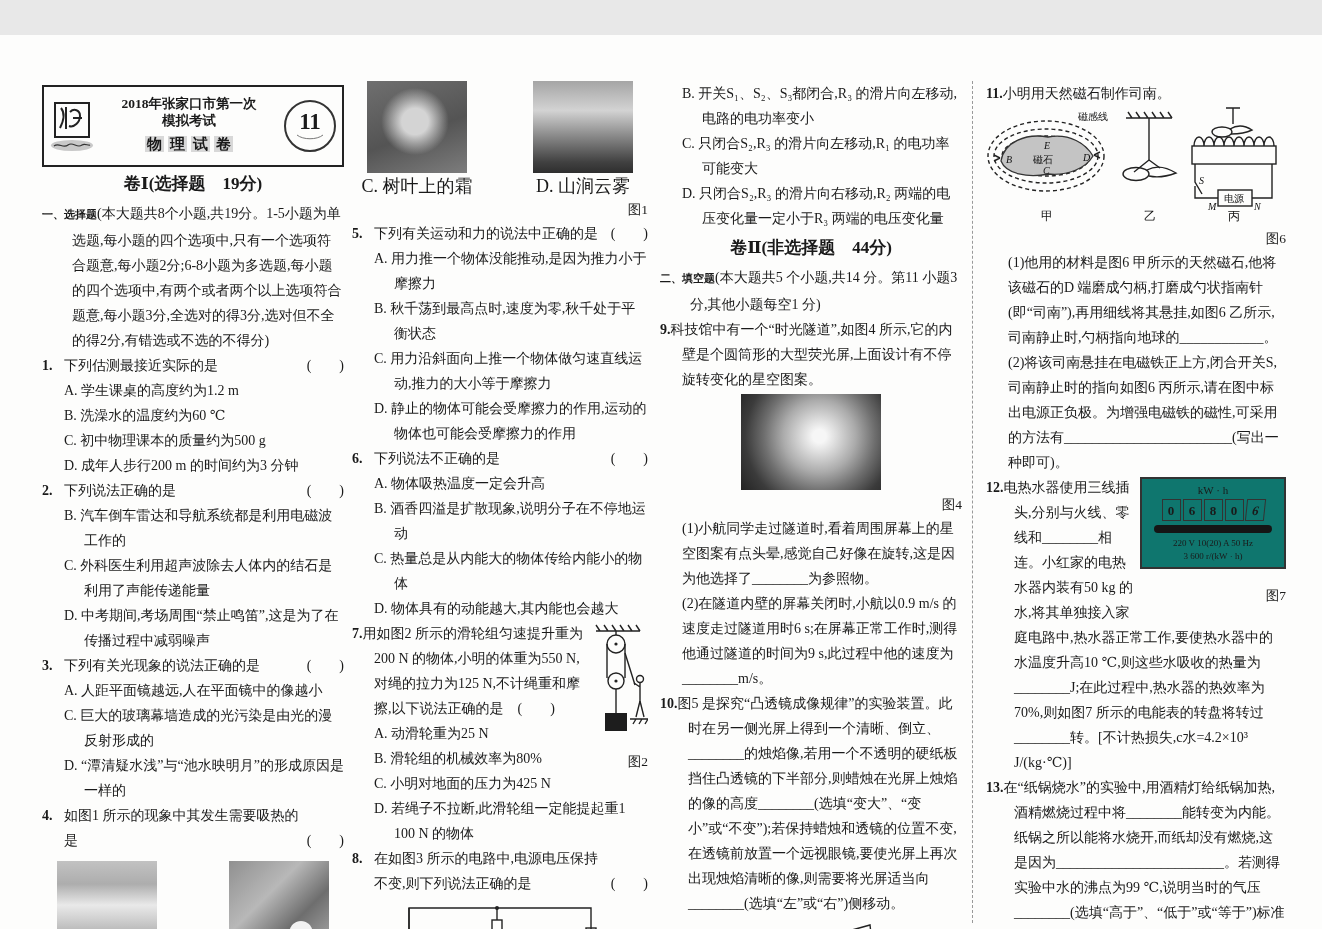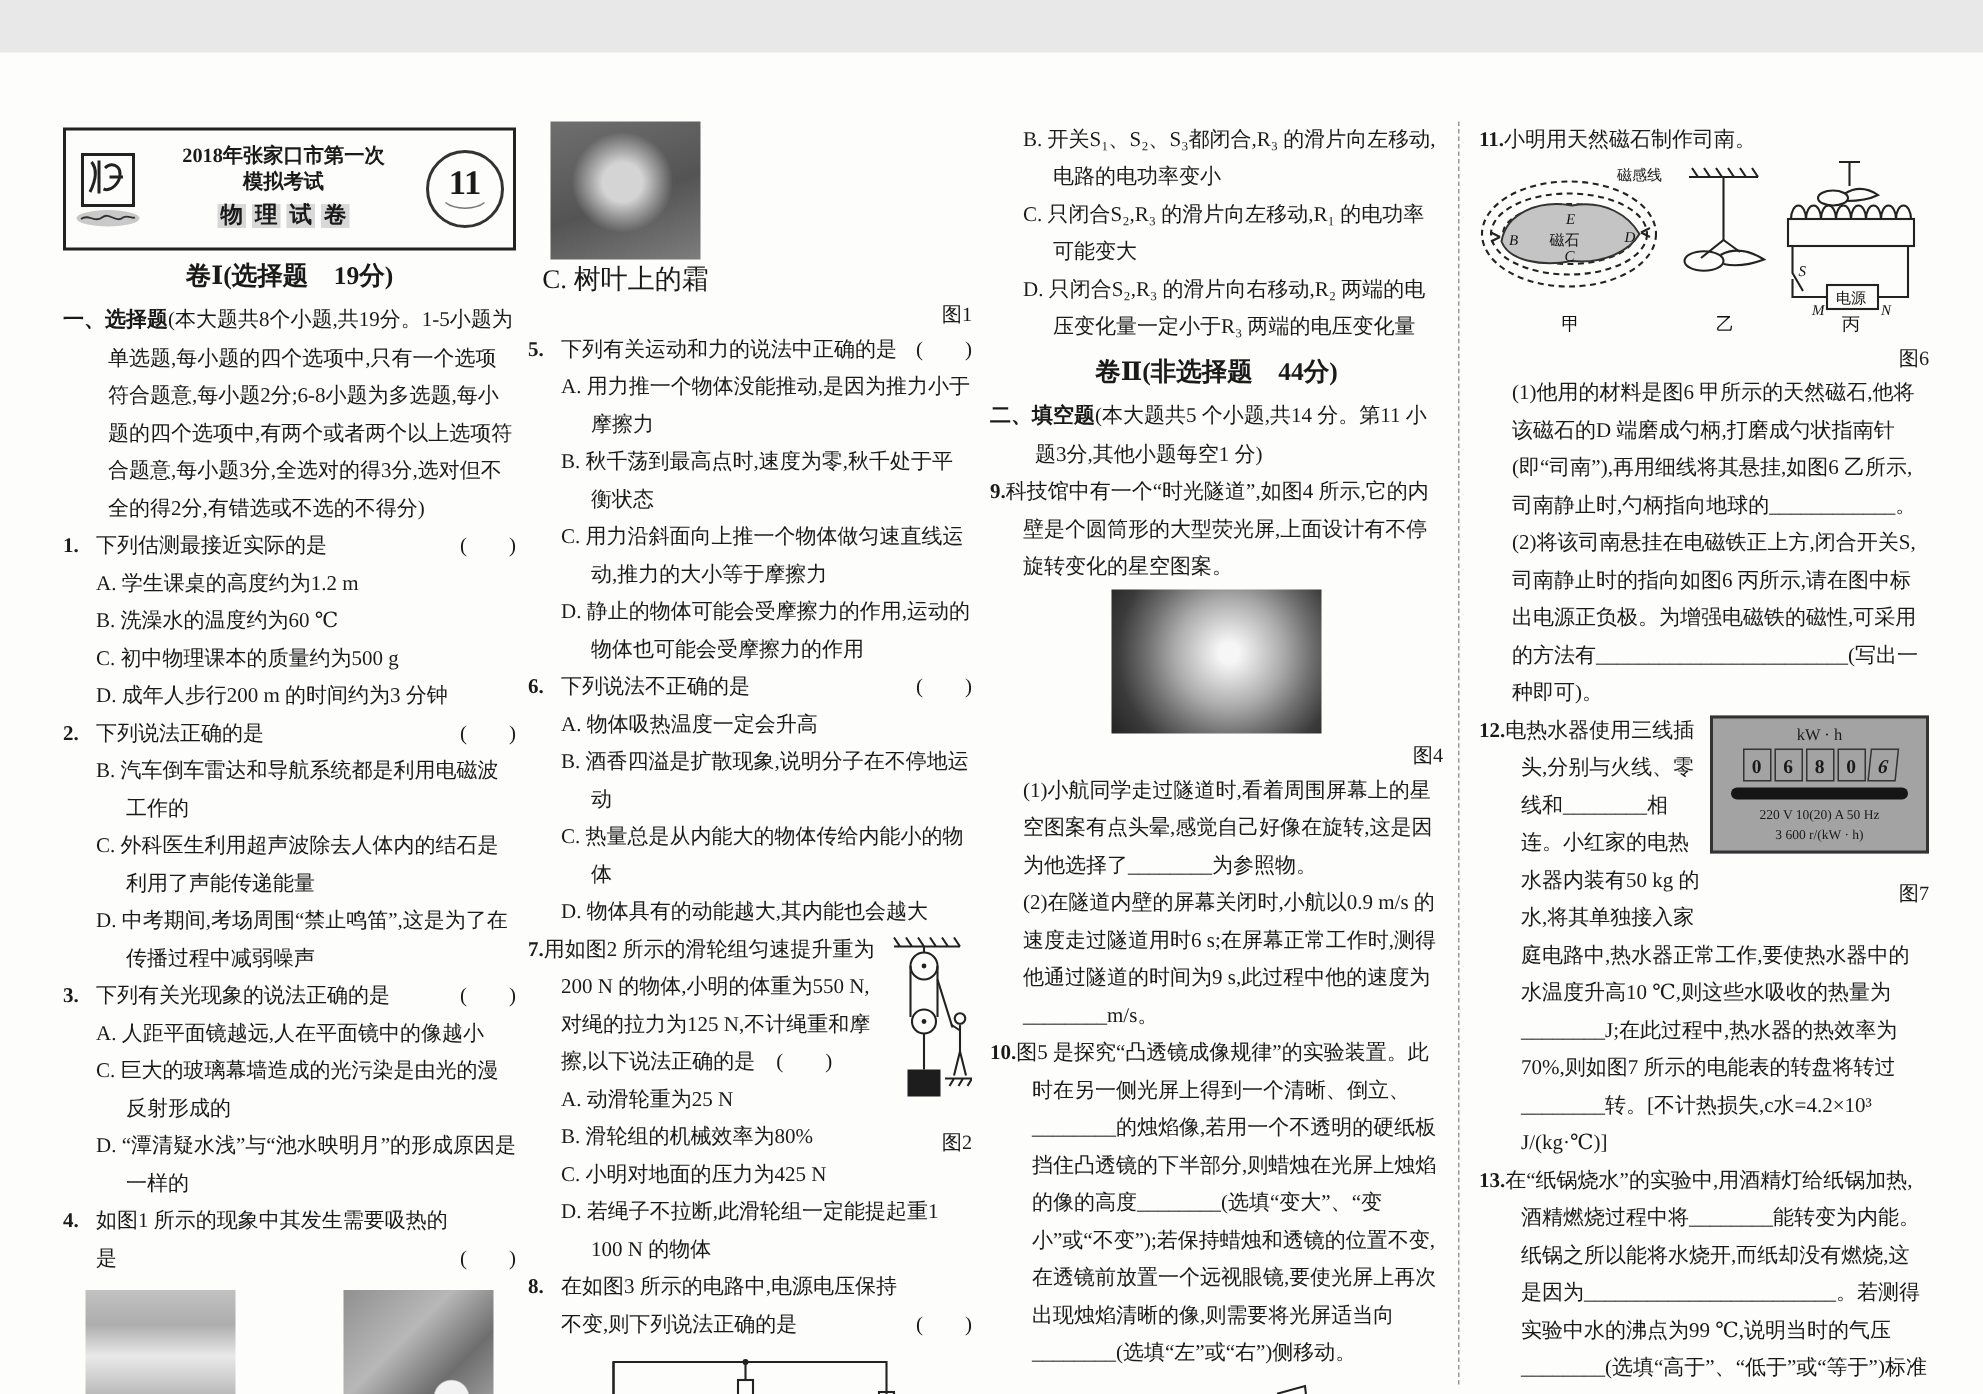--- a/index.html
+++ b/index.html
@@ -21,21 +21,21 @@
   .t1{font-size:13.5px;font-weight:bold;line-height:17px;}
   .subject{margin-top:3px;}
   .subject span{background:#d8d8d8;font-weight:bold;font-size:15px;padding:0 2px;margin:0 2px;}
   .badge{width:48px;height:48px;border:2px solid #333;border-radius:50%;flex:none;
          display:flex;flex-direction:column;align-items:center;justify-content:center;
          font-size:23px;font-weight:bold;line-height:22px;}
   .badge svg{display:block;}
 
   .part-title{text-align:center;font-weight:bold;font-size:17px;line-height:30px;margin:2px 0;}
   .intro{padding-left:30px;text-indent:-30px;}
-  .intro b{font-family:Liberation Mono, monospace;font-size:14px;}
+  .intro b{font-family:Liberation Mono, monospace;font-size:11px;}
   .qhead{display:flex;}
   .qnum{flex:none;width:22px;font-weight:bold;}
   .qtext{flex:1;}
   .paren{flex:none;align-self:flex-end;margin-left:2px;}
   .opt{padding-left:42px;text-indent:-20px;}
   .sub{padding-left:22px;}
   .qpara{padding-left:22px;text-indent:-22px;}
   .qpara.w2{padding-left:28px;text-indent:-28px;}
   .qpara b,.qhead b{font-weight:bold;}
 
@@ -53,21 +53,21 @@
         linear-gradient(160deg,#6f6f6f 0%,#545454 55%,#7d7d7d 100%);}
   .mist{background:linear-gradient(180deg,#a5a5a5 0%,#d3d3d3 32%,#8e8e8e 58%,#414141 88%,#2e2e2e 100%);}
   .tunnel{width:140px;height:96px;margin:2px auto 0;
         background:radial-gradient(circle at 56% 44%,#f6f6f6 0 7%,#dcdcdc 18%,#ababab 38%,#6f6f6f 58%,#3b3b3b 78%,#232323 100%);}
 
   svg{display:block;}
   .sline{stroke:#222;stroke-width:1.4;fill:none;}
   .slabel{font-size:10px;font-style:italic;font-family:"Liberation Serif",serif;fill:#111;}
   .scjk{font-size:10px;font-family:"Liberation Serif",serif;fill:#111;}
 
-  .meter{width:146px;border:2px solid #333;padding:4px 5px;background:#a3a3a3;box-sizing:border-box;}
+  .meter{width:146px;border:2px solid #333;padding:4px 5px;background:#0f766e;box-sizing:border-box;}
   .m-unit{text-align:center;font-size:11px;line-height:14px;}
   .m-digits{display:flex;justify-content:center;gap:2px;margin:2px 0;}
   .m-digits span{width:17px;height:20px;border:1.5px solid #333;display:flex;align-items:center;justify-content:center;font-size:13px;font-weight:bold;}
   .m-digits .m-last{font-style:italic;transform:skewX(-6deg);}
   .m-disc{height:8px;background:#151515;border-radius:4px;margin:4px 7px;}
   .m-spec{font-size:9px;text-align:center;line-height:13px;white-space:nowrap;}
 
   .footer{position:absolute;left:0;right:0;bottom:6px;display:flex;justify-content:center;align-items:center;gap:12px;
           font-family:"Liberation Sans","DejaVu Sans",sans-serif;font-weight:bold;font-size:14px;}
   .pagebox{border:1.5px solid #333;padding:0 4px;line-height:18px;font-size:13px;}
@@ -157,20 +157,24 @@
           </div>
       </div>
     </div>
   </div>
 
   <div class="col col2">
     <div class="photo-row" style="margin-top:0;">
       <div class="photo-item">
           <div class="photo frost"></div>
           <div class="photo-label">C. 树叶上的霜</div>
+        </div>
+      <div class="photo-item">
+          <div class="photo mist"></div>
+          <div class="photo-label">D. 山涧云雾</div>
         </div>
     </div>
     <div class="fig-caption">图1</div>
 
     <div>
       <div class="qhead">
           <span class="qnum">5.</span>
           <span class="qtext">下列有关运动和力的说法中正确的是</span>
           <span class="paren">(　　)</span>
         </div>

